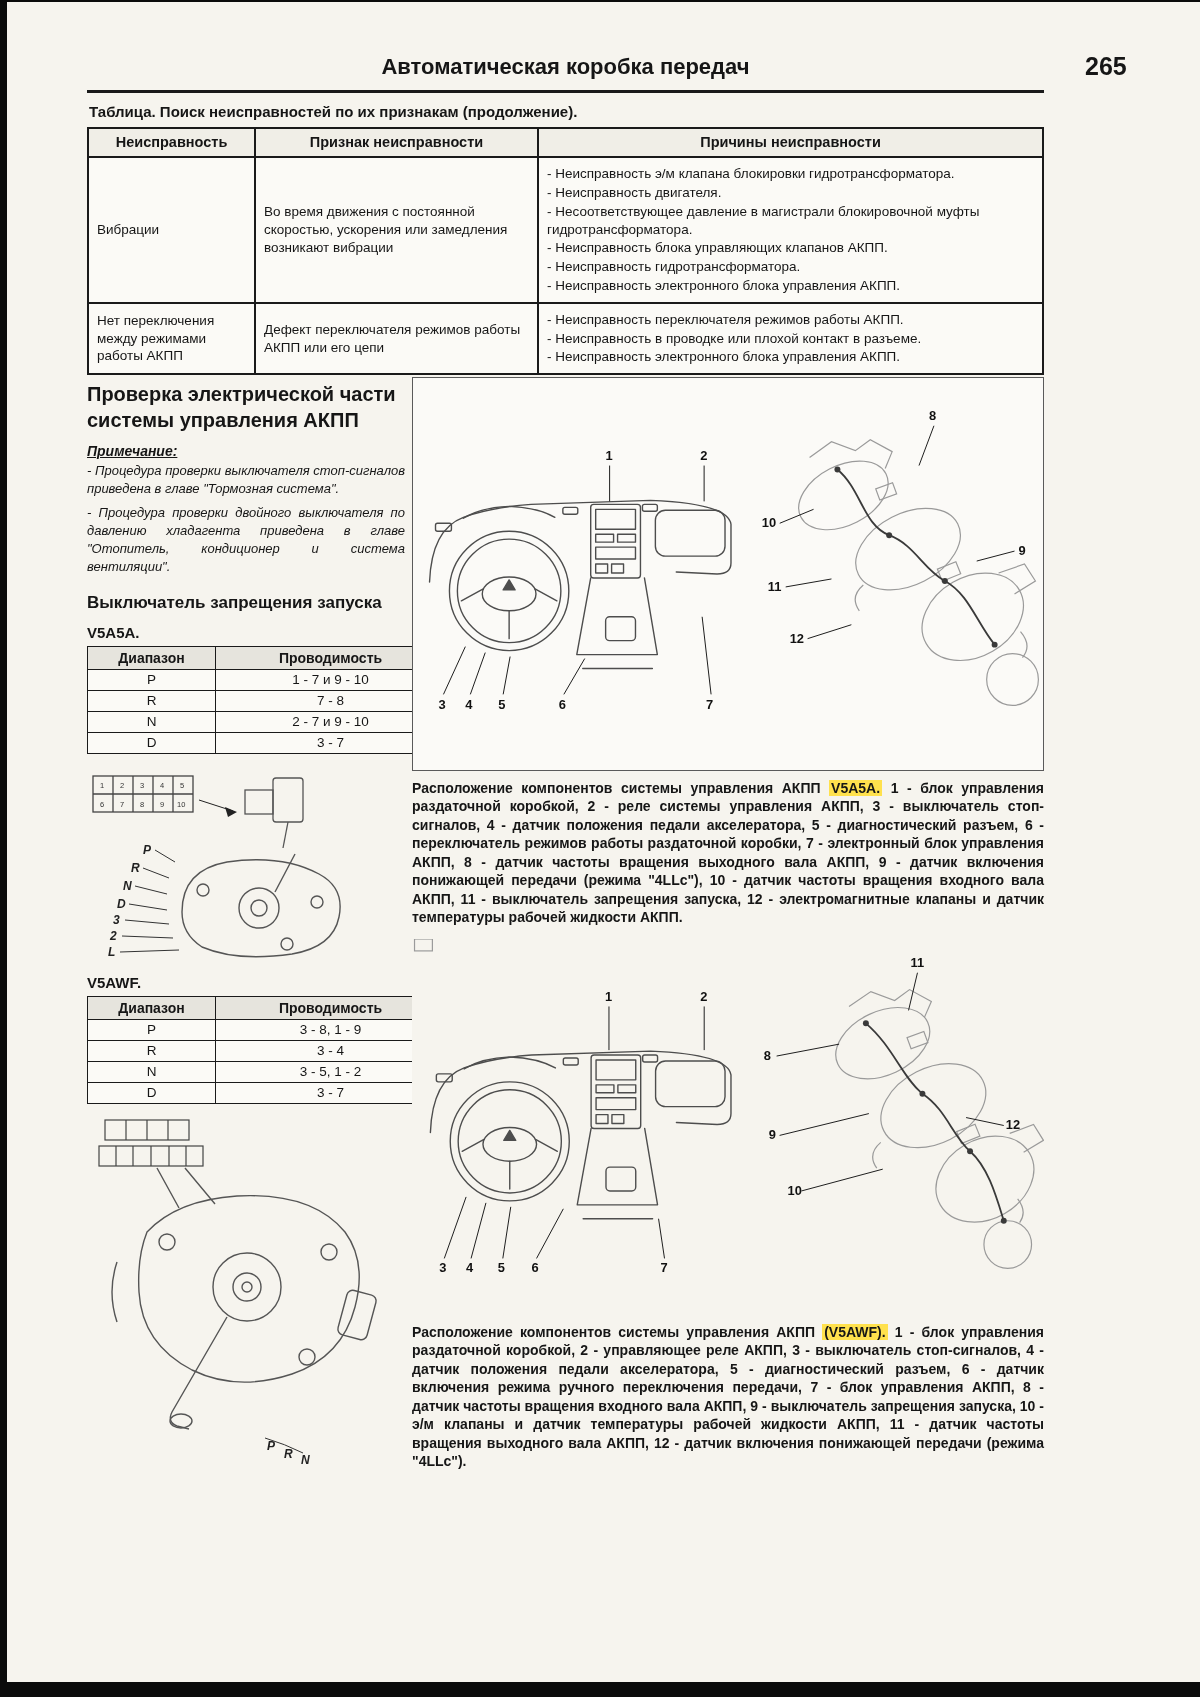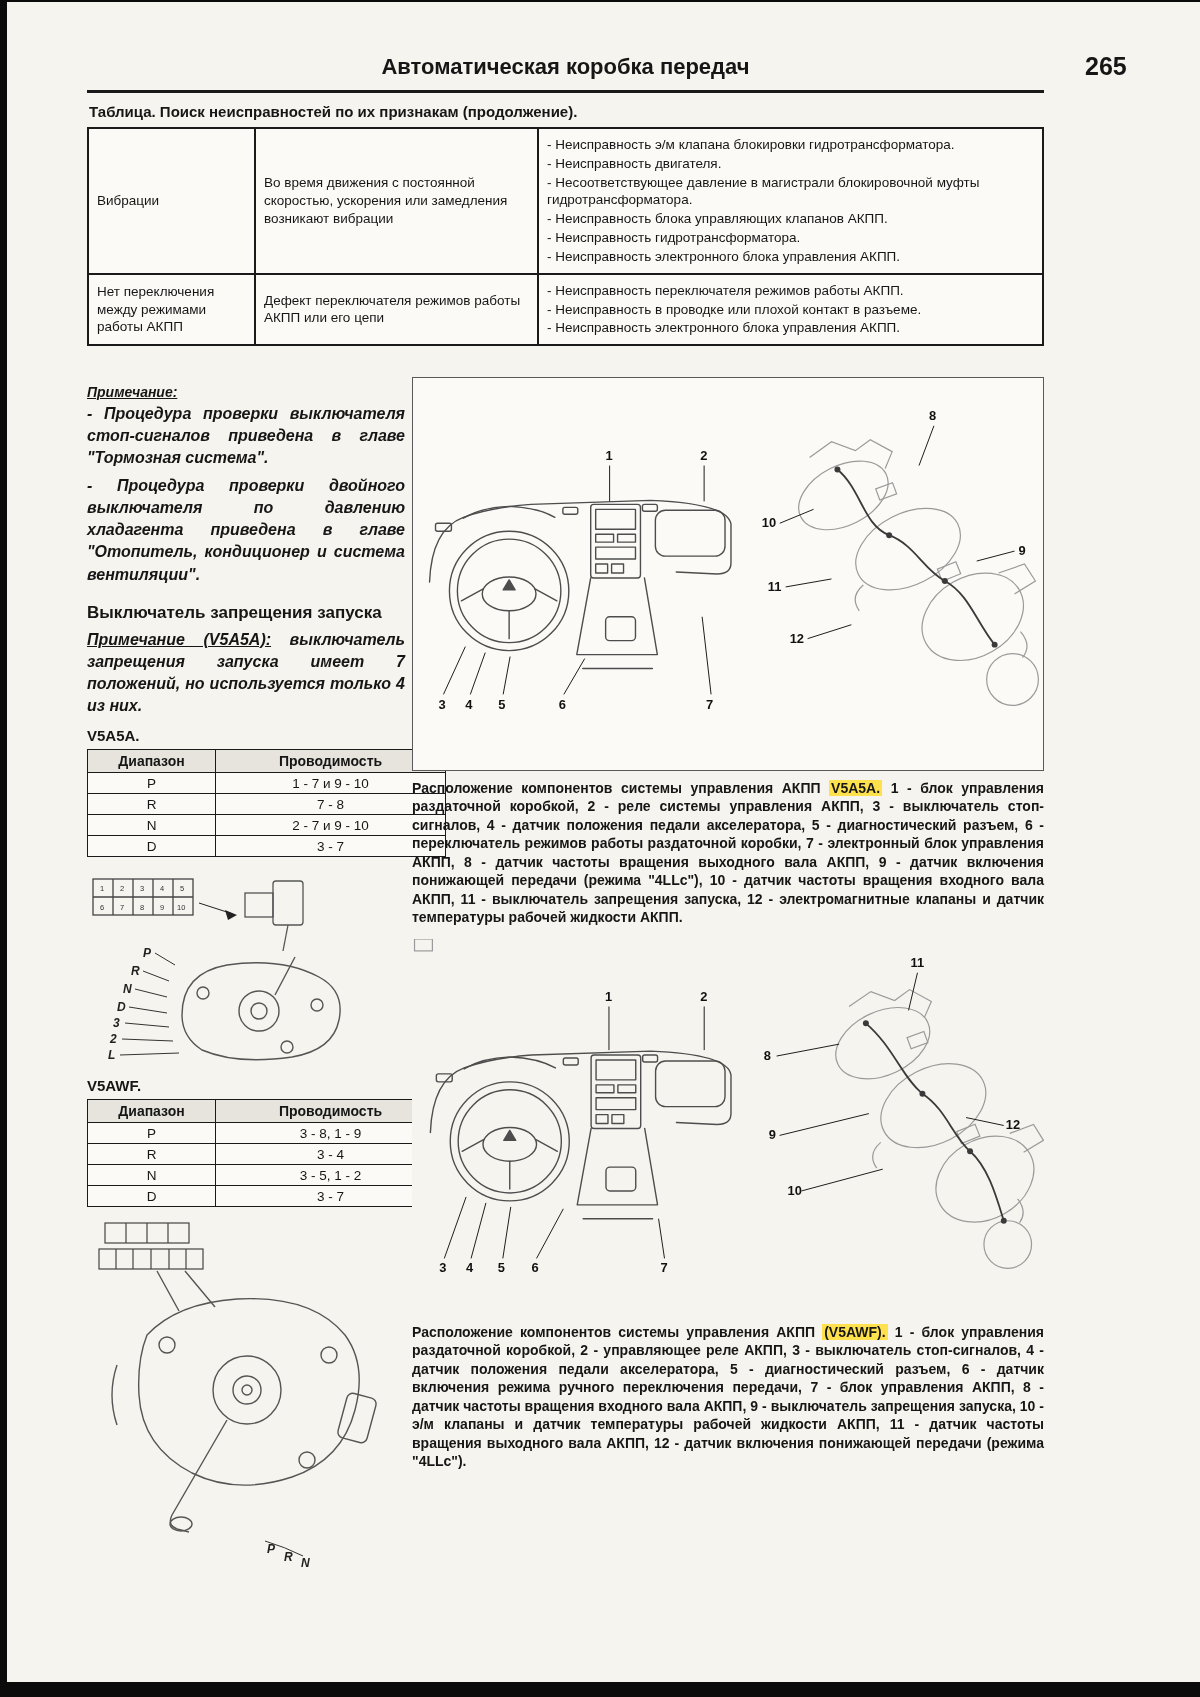--- a/index.html
+++ b/index.html
@@ -21,21 +21,21 @@
   .fault-table th{font-size:14.5px;font-weight:700;text-align:center;padding:4px;background:#f0eee7;}
   .fault-table td{padding:6px 8px;vertical-align:middle;}
   .c-causes{vertical-align:top !important;}
   .c-causes div{margin:1px 0;}
 
   
   .left-col{position:absolute;top:380px;left:80px;width:318px;}
   .h-big{font-size:20px;line-height:1.28;font-weight:700;margin:0 0 10px;}
   .h-mid{font-size:17px;line-height:1.3;font-weight:700;margin:16px 0 5px;}
   .note-label{font-size:14px;font-weight:700;font-style:italic;text-decoration:underline;margin:2px 0;}
-  .note-item{font-size:16px;font-style:italic;text-align:justify;line-height:1.38;margin:3px 0 6px;font-weight:bold;}
+  .note-item{font-size:13px;font-style:italic;text-align:justify;line-height:1.38;margin:3px 0 6px;}
   .para{font-size:13.5px;text-align:justify;line-height:1.38;margin:3px 0 6px;}
   .u{text-decoration:underline;}
   .model-label{font-size:15px;font-weight:700;margin:10px 0 5px;}
   .cond-table{width:359px;background:#fbfaf6;margin-bottom:8px;}
   .cond-table th,.cond-table td{border:1.6px solid #1a1a1a;text-align:center;}
   .cond-table th{font-size:14px;font-weight:700;background:#e6e4dd;padding:3px;}
   .cond-table td{font-size:13.5px;padding:2.5px;}
   .col-range{width:128px;}
 
   
@@ -62,20 +62,25 @@
     <div class="hdr-num">265</div>
 
     <div class="tbl-caption">Таблица. Поиск неисправностей по их признакам (продолжение).</div>
     <table class="fault-table">
       <colgroup>
           <col style="width:167px">
           <col style="width:283px">
           <col>
         </colgroup>
       <tbody>
+          <tr>
+        <th>Неисправность</th>
+        <th>Признак неисправности</th>
+        <th>Причины неисправности</th>
+      </tr>
       <tr>
         <td>Вибрации</td>
         <td>Во время движения с постоянной скоростью, ускорения или замедления возникают вибрации</td>
         <td class="c-causes">
           <div>- Неисправность э/м клапана блокировки гидротрансформатора.</div>
           <div>- Неисправность двигателя.</div>
           <div>- Несоответствующее давление в магистрали блокировочной муфты гидротрансформатора.</div>
           <div>- Неисправность блока управляющих клапанов АКПП.</div>
           <div>- Неисправность гидротрансформатора.</div>
           <div>- Неисправность электронного блока управления АКПП.</div>
@@ -87,30 +92,27 @@
         <td class="c-causes">
           <div>- Неисправность переключателя режимов работы АКПП.</div>
           <div>- Неисправность в проводке или плохой контакт в разъеме.</div>
           <div>- Неисправность электронного блока управления АКПП.</div>
         </td>
       </tr>
     </tbody>
       </table>
 
     <div class="left-col">
+      <h2 class="h-big">Проверка электрической части системы управления АКПП</h2>
 
       <div class="note-label">Примечание:</div>
       <div class="note-item">- Процедура проверки выключателя стоп-сигналов приведена в главе "Тормозная система".</div>
       <div class="note-item">- Процедура проверки двойного выключателя по давлению хладагента приведена в главе "Отопитель, кондиционер и система вентиляции".</div>
 
       <h3 class="h-mid">Выключатель запрещения запуска</h3>
-      <div class="note-item">
-        <span class="u">Примечание (V5A5A):</span>
-        <span>выключатель запрещения запуска имеет 7 положений, но используется только 4 из них.</span>
-      </div>
 
       <div class="model-label">V5A5A.</div>
       <table class="cond-table">
         <colgroup>
             <col class="col-range">
             <col>
           </colgroup>
         <tbody>
             <tr>
           <th>Диапазон</th>

